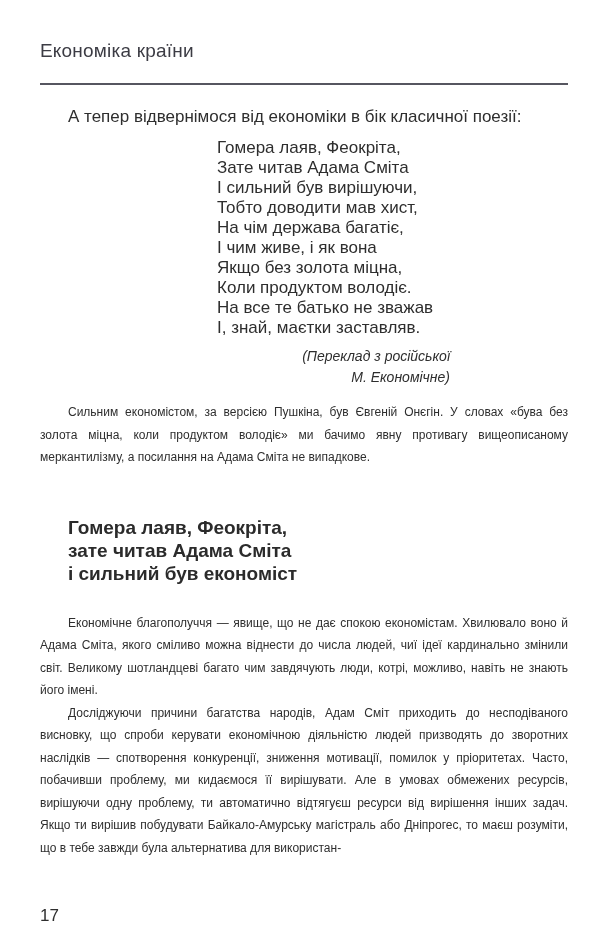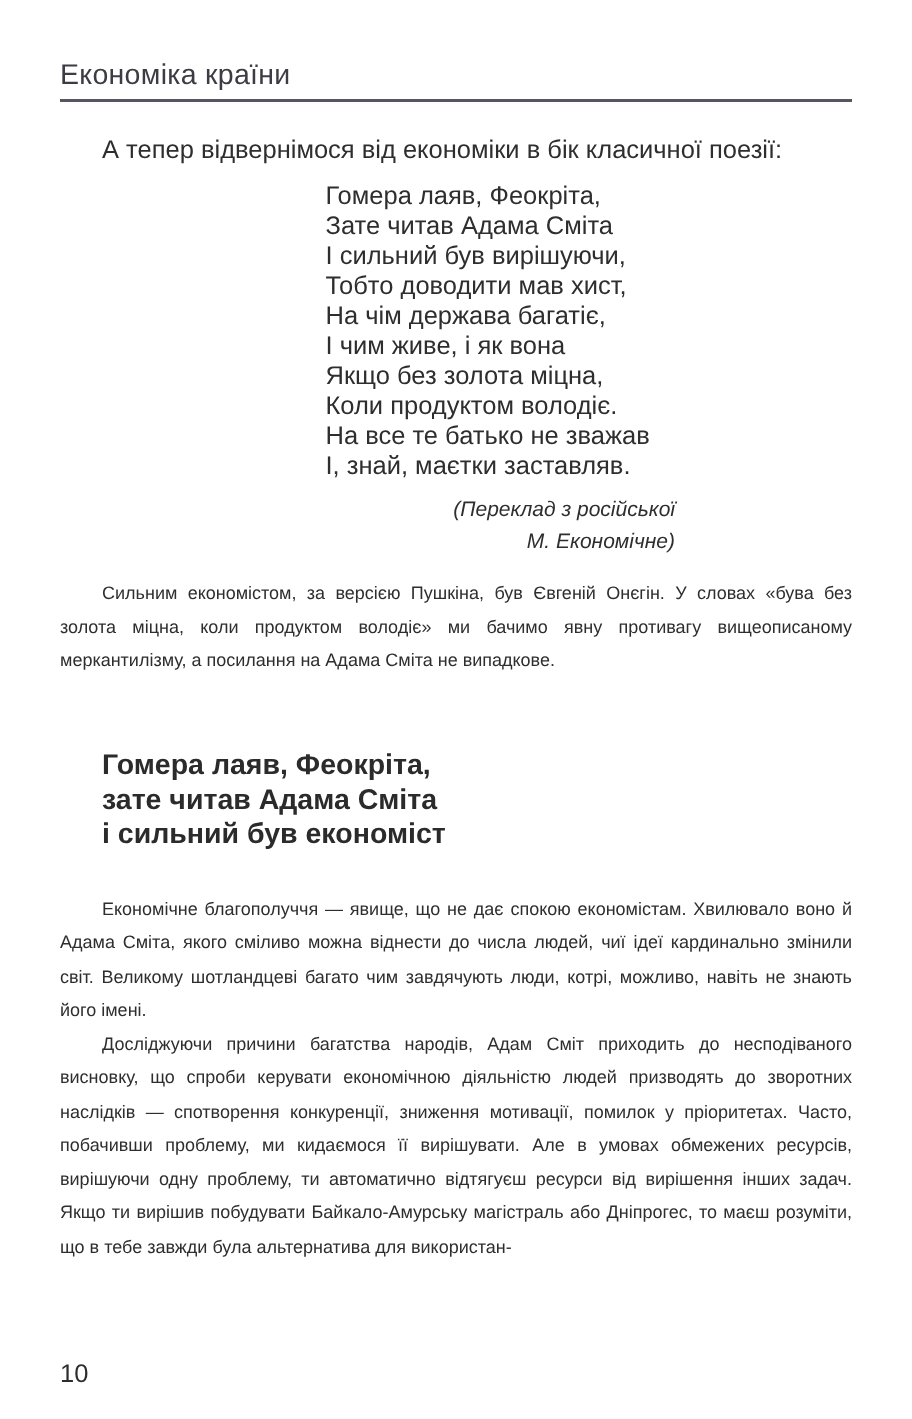--- a/index.html
+++ b/index.html
@@ -11,21 +11,21 @@
     background: #ffffff;
     padding: 40px 40px 0 40px;
     font-family: "Liberation Sans", "DejaVu Sans", sans-serif;
     color: #2e2e2e;
     overflow: hidden;
   }
   .running-head {
     font-size: 19px;
     line-height: 22px;
     color: #3c3c44;
-    padding-bottom: 4px;
+    padding-bottom: 21px;
     border-bottom: 2px solid #565660;
     letter-spacing: 0.2px;
   }
   .intro {
     margin: 21px 0 0 0;
     font-size: 17px;
     line-height: 22px;
     text-indent: 28px;
   }
   .poem {
@@ -100,15 +100,15 @@
   <h2 class="section-heading">
     <div>Гомера лаяв, Феокріта,</div>
     <div>зате читав Адама Сміта</div>
     <div>і сильний був економіст</div>
   </h2>
 
   <p class="para body-para-1">Економічне благополуччя — явище, що не дає спокою економістам. Хвилювало воно й Адама Сміта, якого сміливо можна віднести до числа людей, чиї ідеї кардинально змінили світ. Великому шотландцеві багато чим завдячують люди, котрі, можливо, навіть не знають його імені.</p>
 
   <p class="para body-para-2">Досліджуючи причини багатства народів, Адам Сміт приходить до несподіваного висновку, що спроби керувати економічною діяльністю людей призводять до зворотних наслідків — спотворення конкуренції, зниження мотивації, помилок у пріоритетах. Часто, побачивши проблему, ми кидаємося її вирішувати. Але в умовах обмежених ресурсів, вирішуючи одну проблему, ти автоматично відтягуєш ресурси від вирішення інших задач. Якщо ти вирішив побудувати Байкало-Амурську магістраль або Дніпрогес, то маєш розуміти, що в тебе завжди була альтернатива для використан-</p>
 
-  <div class="page-number">10</div>
+  <div class="page-number">17</div>
 
 </div>
 
 </body></html>

